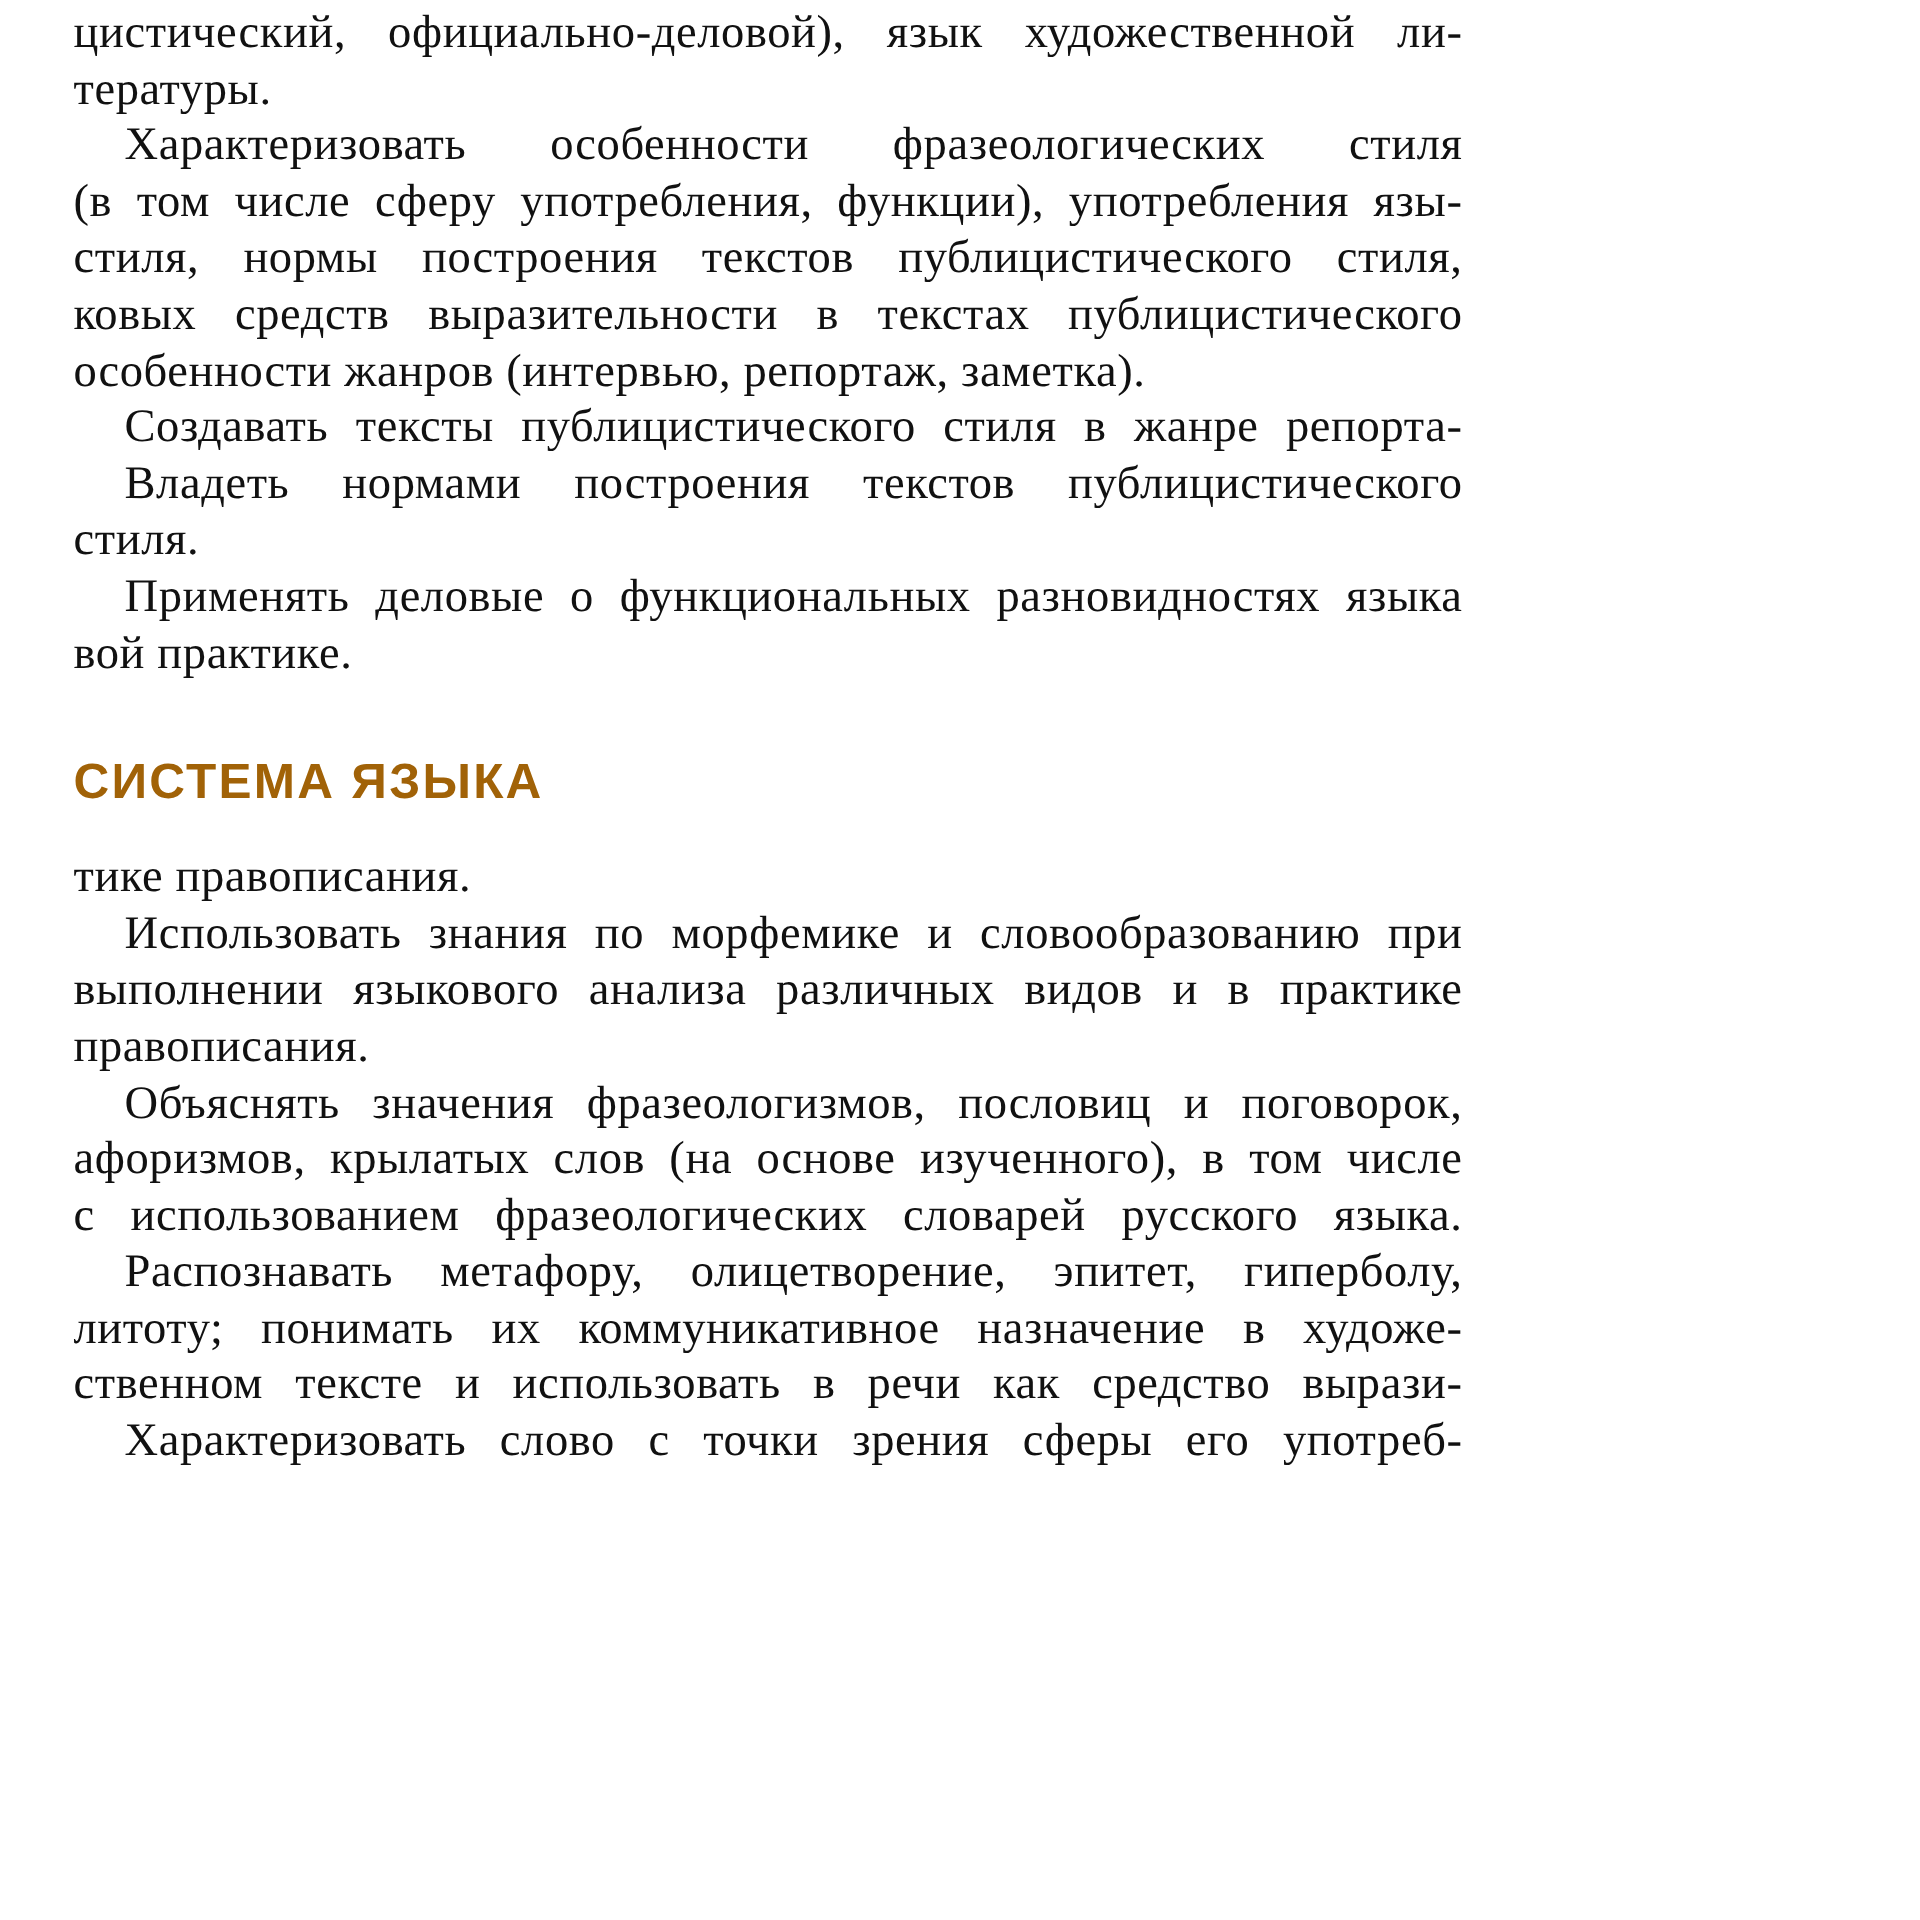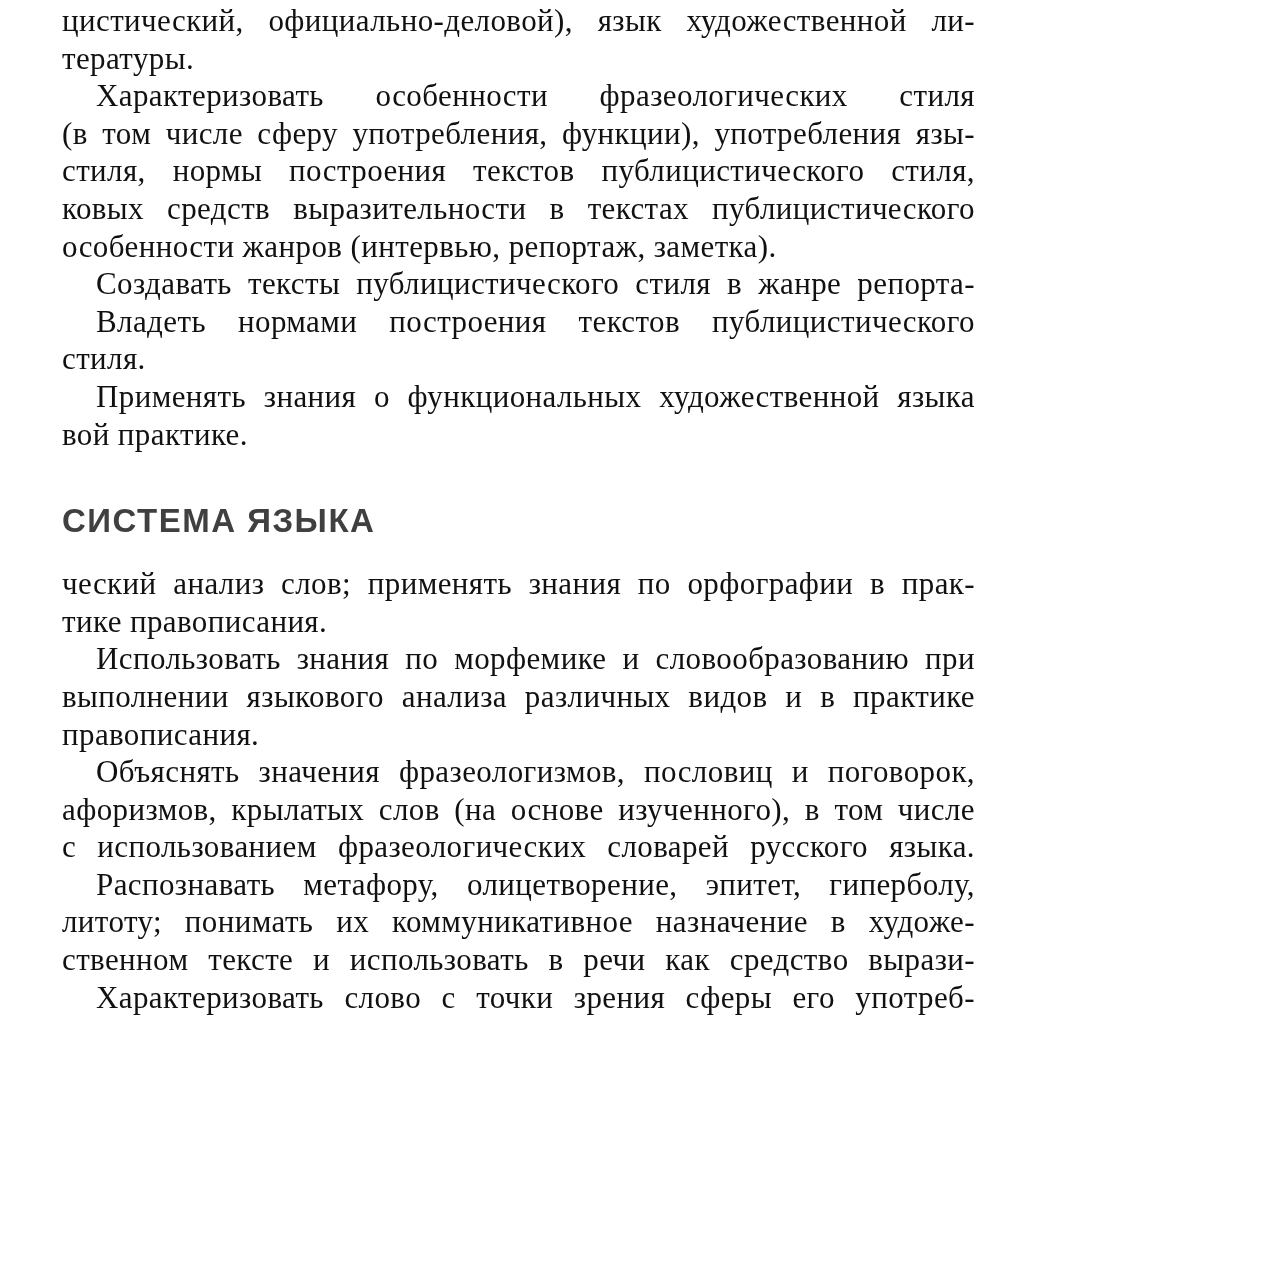--- a/index.html
+++ b/index.html
@@ -9,21 +9,21 @@
   }
   body {
     width: 1280px;
     height: 1280px;
     overflow: hidden;
   }
   .page {
     box-sizing: border-box;
     width: 1092px;
     height: 1280px;
-    padding: 2px 117px 0 62px;
+    padding: 2px 117px 0 49px;
     background: #ffffff;
     color: #111111;
     font-family: "Liberation Serif", "DejaVu Serif", serif;
     font-size: 31px;
     line-height: 37.6px;
     letter-spacing: 0.4px;
   }
   .para {
     margin: 0;
     padding: 0;
@@ -38,21 +38,21 @@
   }
   .line.first-indent {
     text-indent: 34px;
   }
   .section-heading {
     font-family: "Liberation Sans", "DejaVu Sans", sans-serif;
     font-weight: bold;
     font-size: 33px;
     line-height: 40px;
     letter-spacing: 1.5px;
-    color: #404040;
+    color: #a16207;
     margin: 48px 0 24px 0;
   }
 </style>
 </head>
 <body>
 
 <div class="page">
   <div>
       <div class="para">
         <div class="line">цистический, официально-деловой), язык художественной ли-</div>
@@ -66,26 +66,25 @@
         <div class="line no-flush">особенности жанров (интервью, репортаж, заметка).</div>
       </div>
       <div class="para">
         <div class="line first-indent">Создавать тексты публицистического стиля в жанре репорта-</div>
       </div>
       <div class="para">
         <div class="line first-indent">Владеть нормами построения текстов публицистического</div>
         <div class="line no-flush">стиля.</div>
       </div>
       <div class="para">
-        <div class="line first-indent">Применять знания о функциональных художественной языка</div>
+        <div class="line first-indent">Применять деловые о функциональных разновидностях языка</div>
         <div class="line no-flush">вой практике.</div>
       </div>
       <h2 class="section-heading">СИСТЕМА ЯЗЫКА</h2>
       <div class="para">
-        <div class="line">ческий анализ слов; применять знания по орфографии в прак-</div>
         <div class="line no-flush">тике правописания.</div>
       </div>
       <div class="para">
         <div class="line first-indent">Использовать знания по морфемике и словообразованию при</div>
         <div class="line">выполнении языкового анализа различных видов и в практике</div>
         <div class="line no-flush">правописания.</div>
       </div>
       <div class="para">
         <div class="line first-indent">Объяснять значения фразеологизмов, пословиц и поговорок,</div>
         <div class="line">афоризмов, крылатых слов (на основе изученного), в том числе</div>

